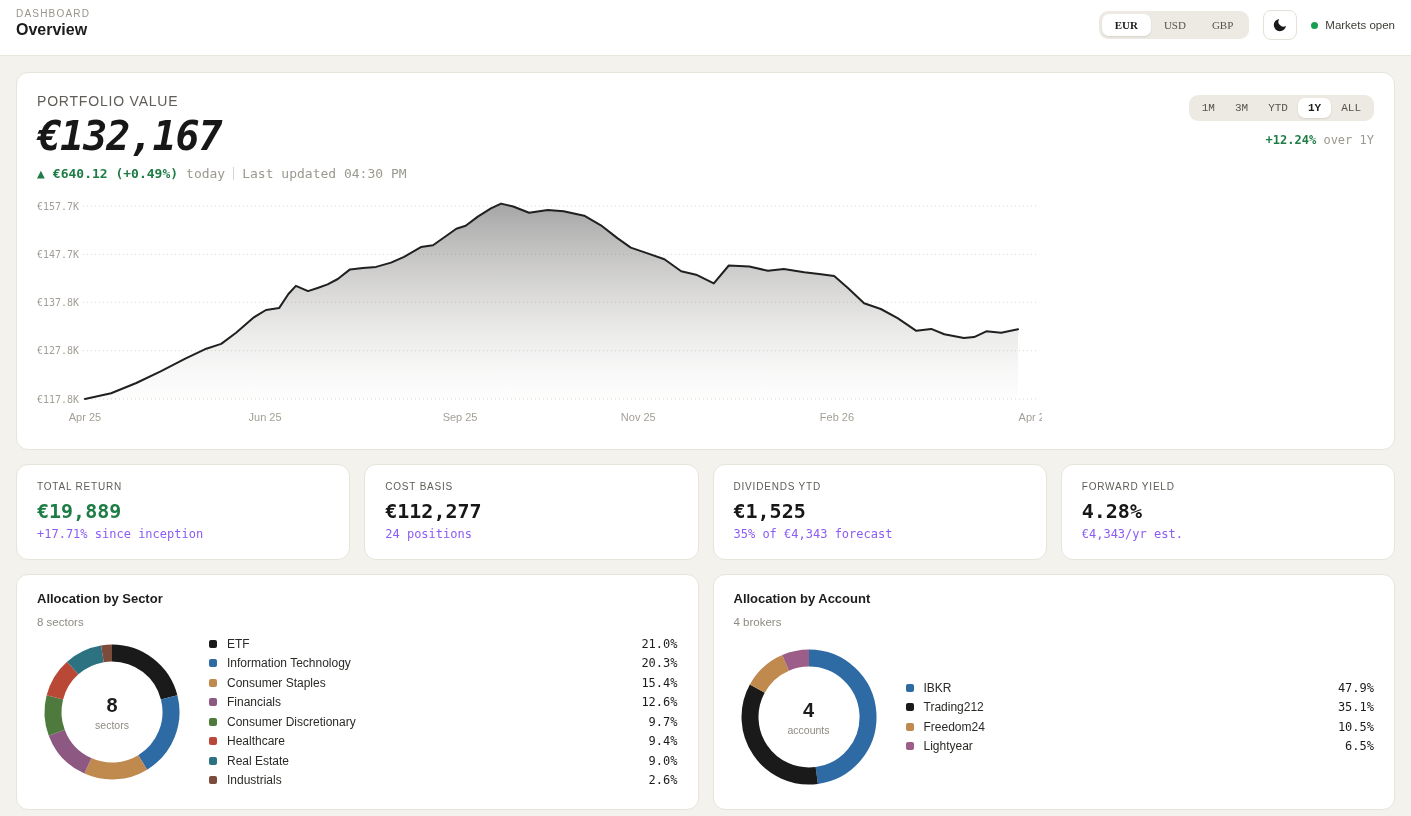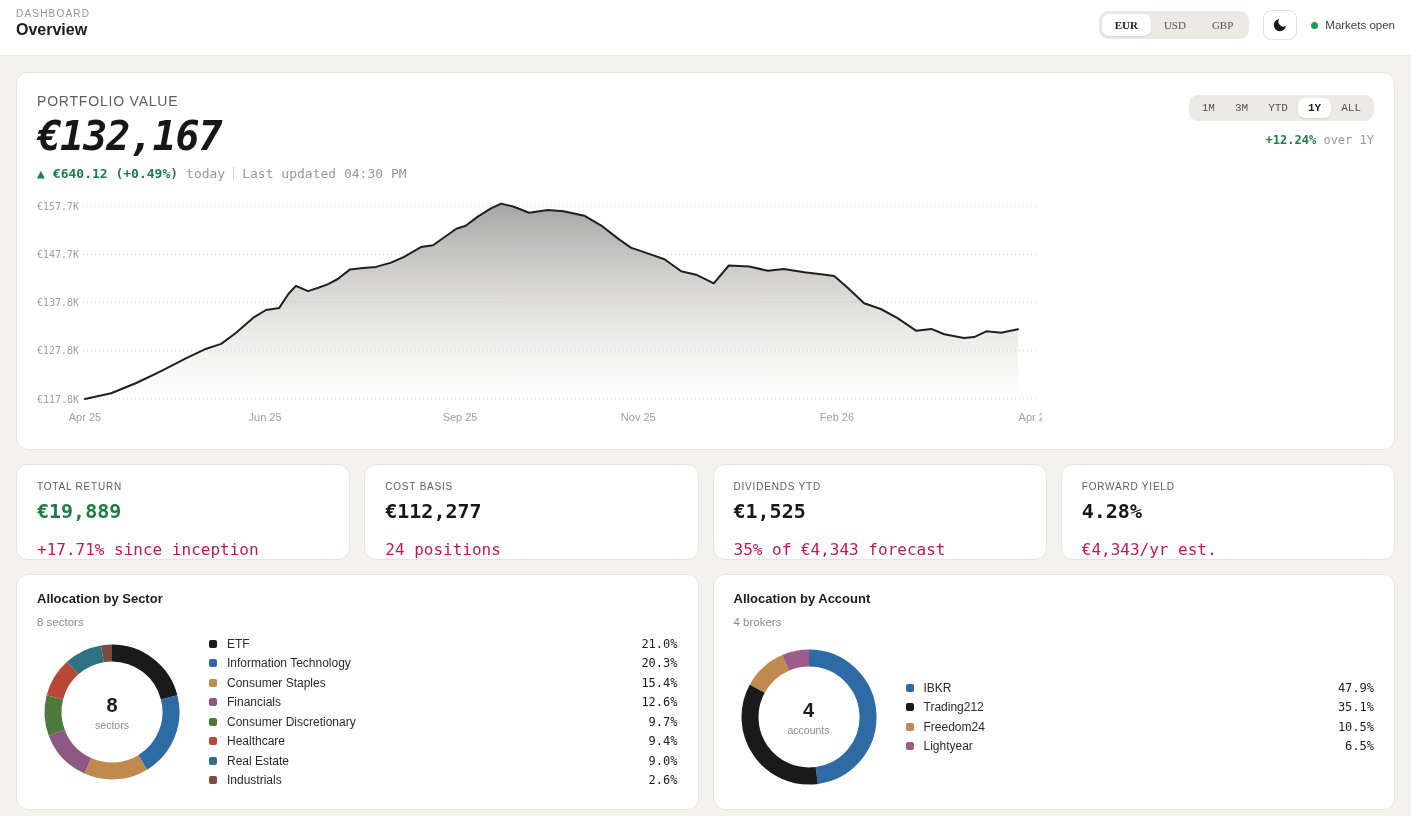--- a/index.html
+++ b/index.html
@@ -69,21 +69,21 @@
   .range-box { position: absolute; top: 22px; right: 20px; text-align: right; }
   .perf-line { margin-top: 12px; font-size: 12px; }
   .perf-line .val { color: #1e7d45; font-weight: 700; text-align: right; }
   .chart-wrap { margin-top: 8px; }
 
   
   .stats-grid { display: grid; grid-template-columns: repeat(4, 1fr); gap: 14px; margin-bottom: 14px; }
   .stat-card { padding: 16px 20px; height: 96px; }
   .stat-label { font-size: 10px; letter-spacing: 0.8px; color: #5f5d56; font-weight: 500; }
   .stat-value { font-size: 20px; font-weight: 700; margin-top: 7px; color: #171717; }
-  .stat-sub { font-size: 16px; color: #be185d; margin-top: 17px; }
+  .stat-sub { font-size: 12px; color: #8b5cf6; margin-top: 4px; }
 
   
   .alloc-grid { display: grid; grid-template-columns: 1fr 1fr; gap: 14px; }
   .alloc-card { padding: 16px 20px; height: 236px; }
   .alloc-title { font-size: 13px; font-weight: 700; }
   .alloc-sub { font-size: 11.5px; color: #8e8b82; margin-top: 10px; }
   .alloc-body { display: flex; align-items: center; margin-top: 6px; }
   .donut-wrap { position: relative; width: 150px; height: 150px; flex: 0 0 auto; }
   .donut-center {
     position: absolute; inset: 0; display: flex; flex-direction: column;

